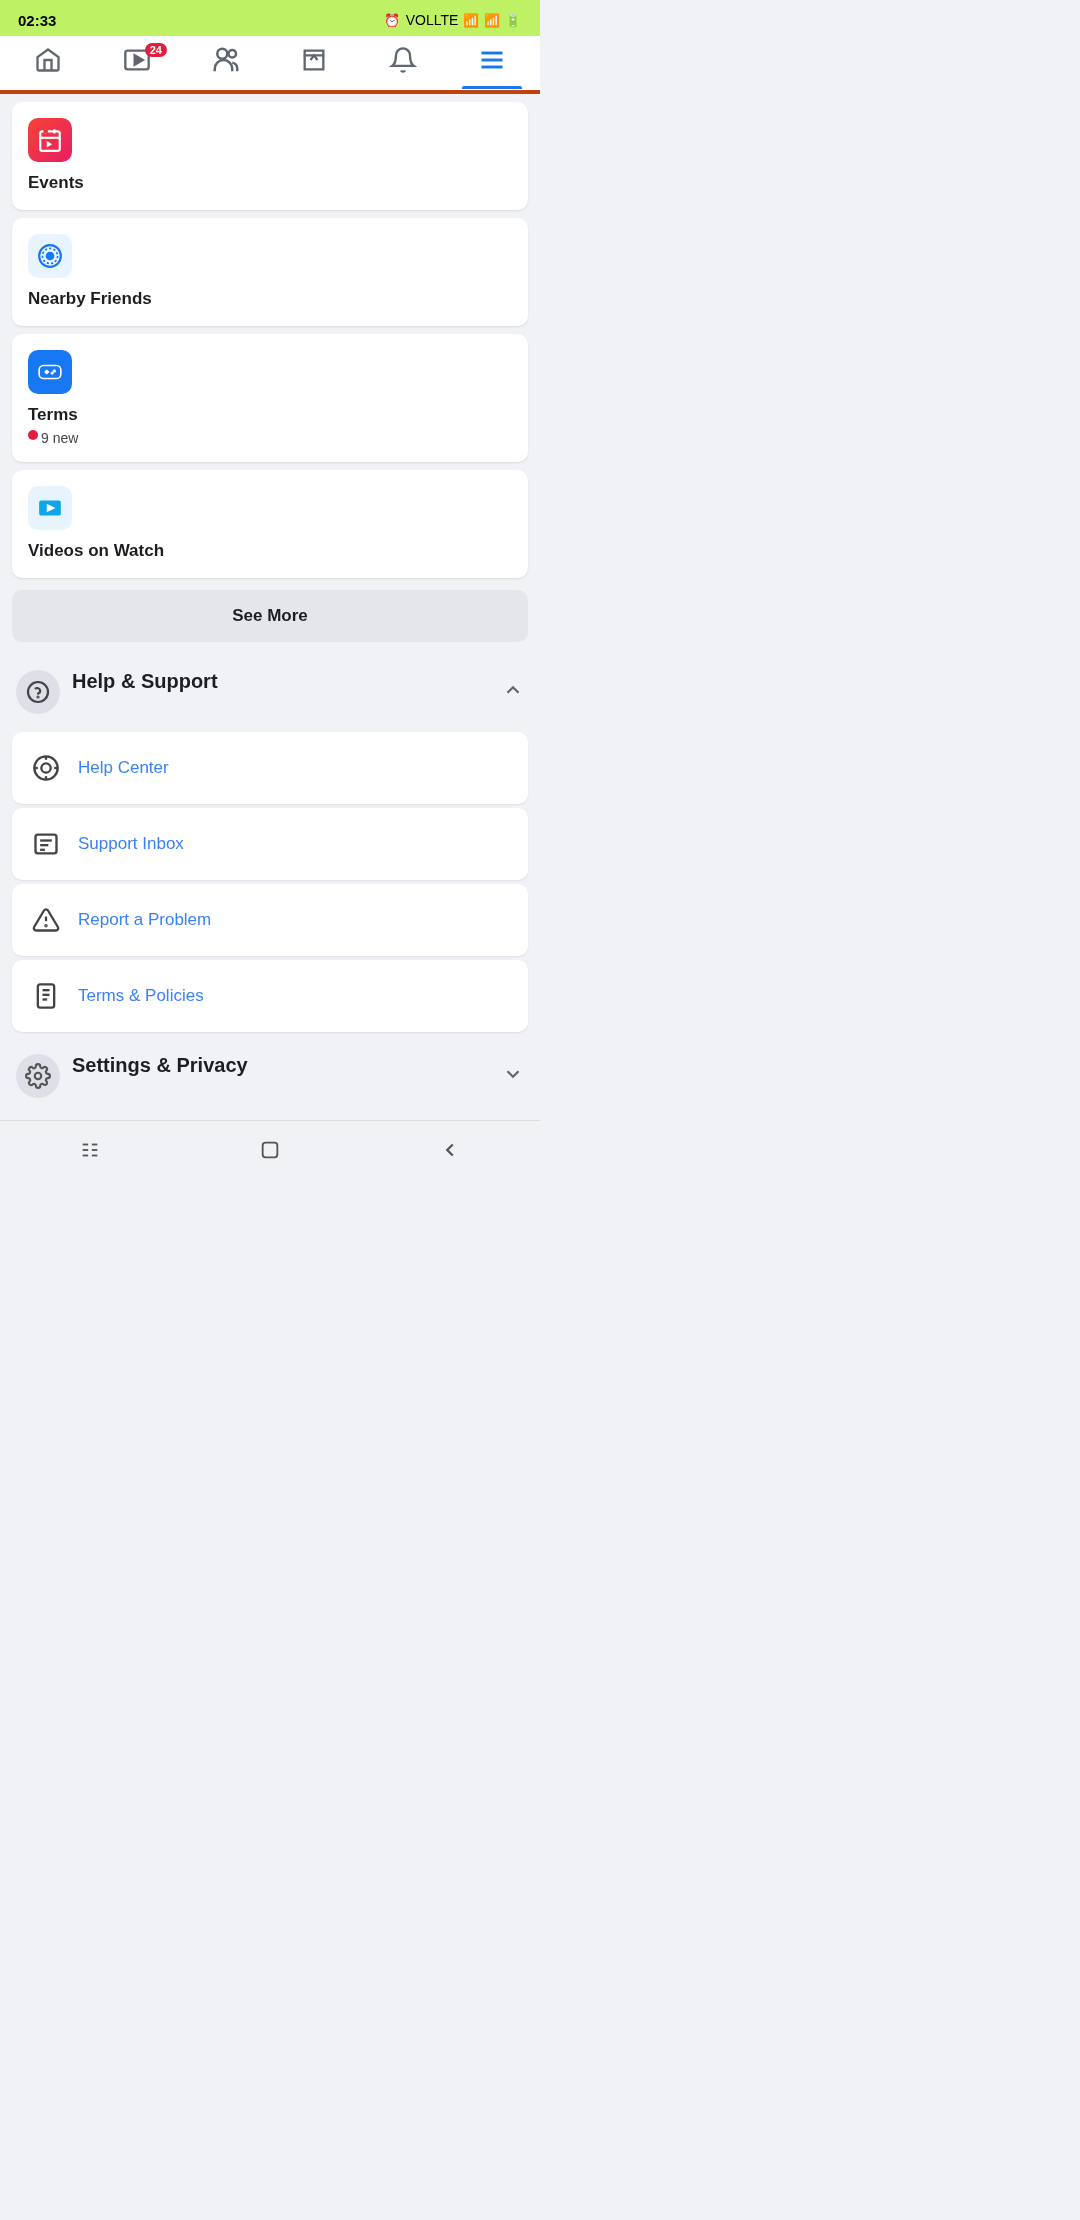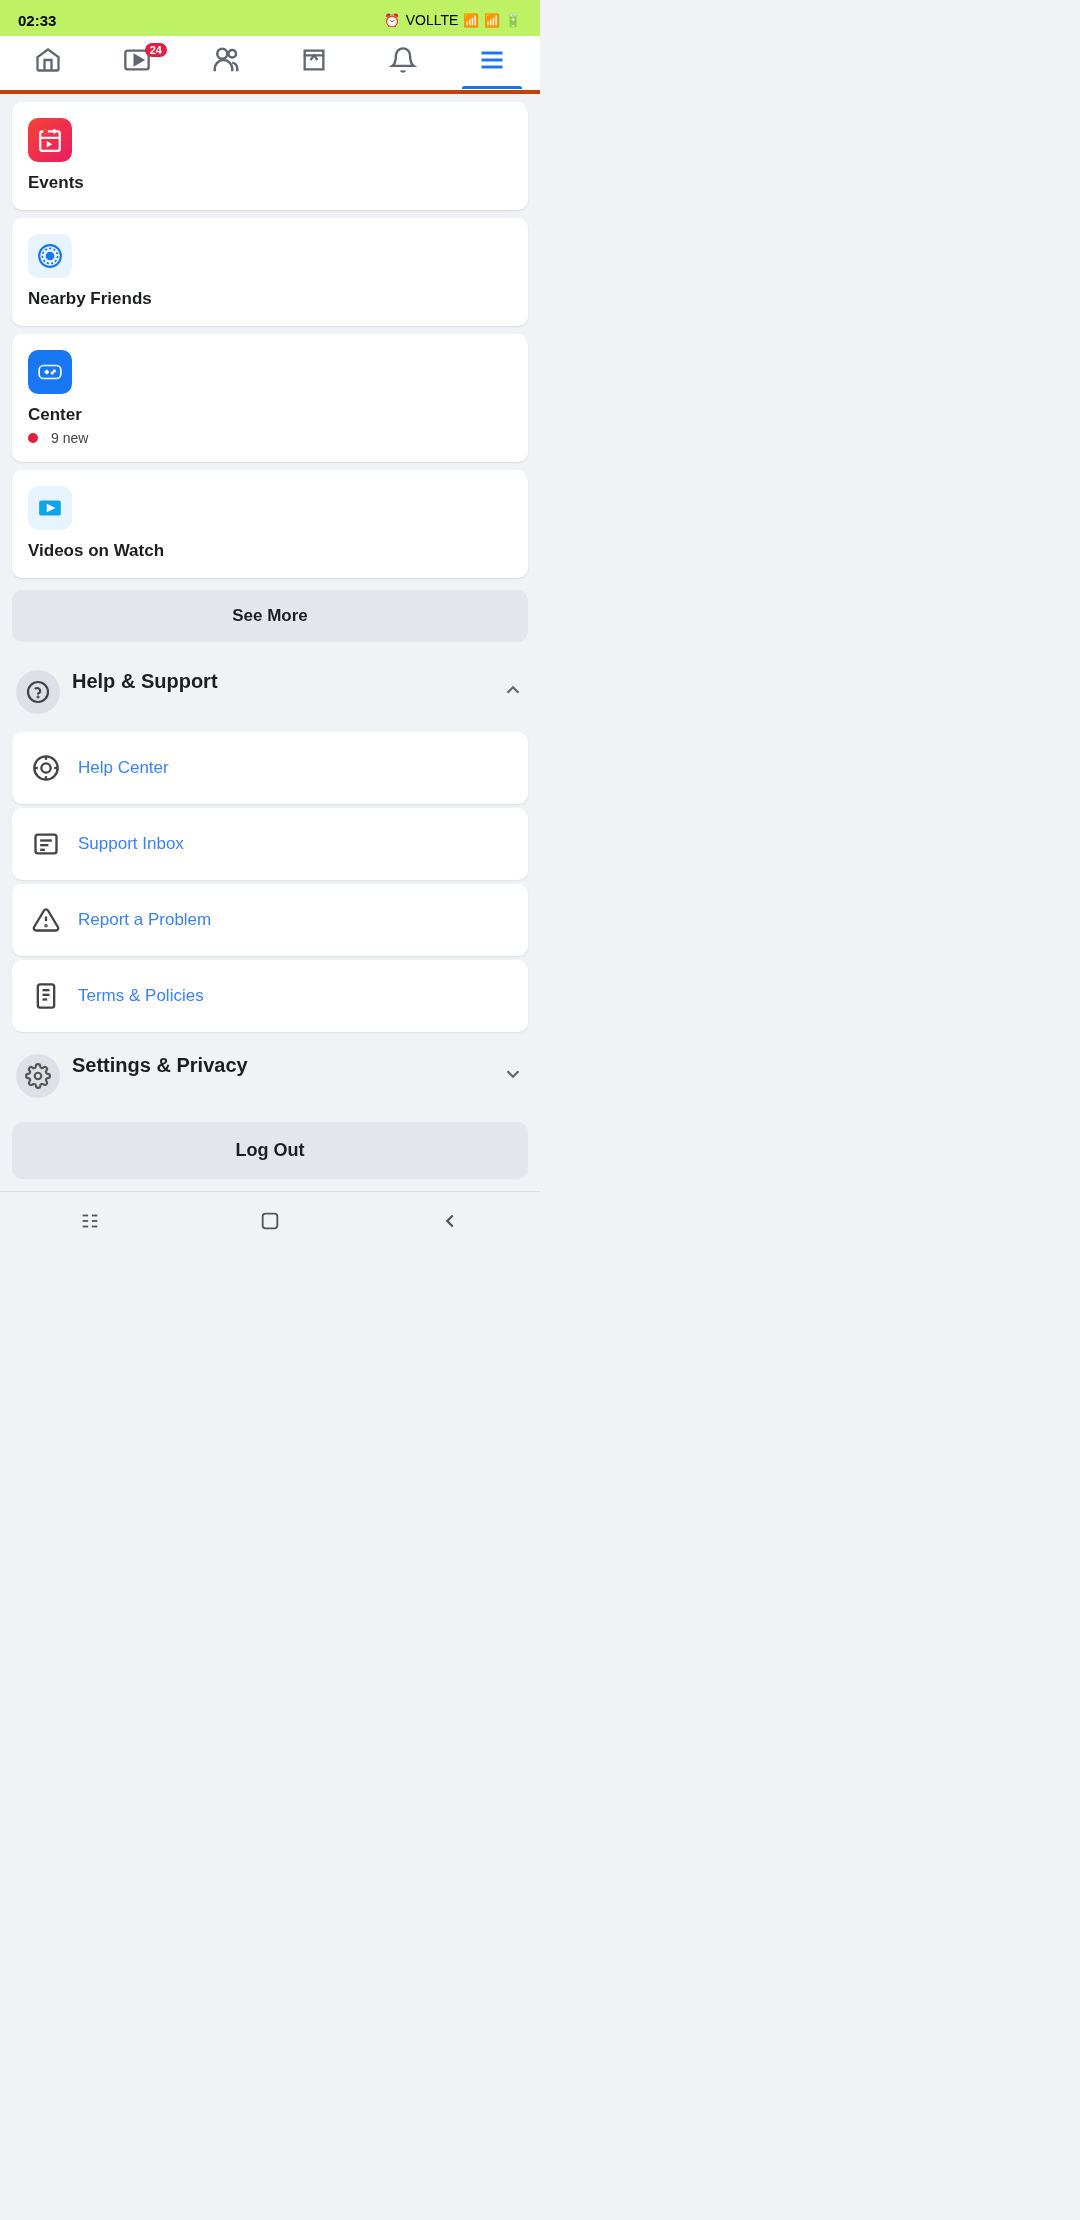--- a/index.html
+++ b/index.html
@@ -143,22 +143,21 @@
       background: #e8f4fd;
     }
     .card-title {
       font-size: 17px;
       font-weight: 600;
       color: #1c1e21;
       line-height: 1.3;
     }
     .card-badge {
       display: flex;
-      align-items: center;
-      gap: 13px;
+      gap: 3px;
       margin-top: 4px;
       font-size: 14px;
       color: #444;
     }
     .badge-dot {
       width: 10px;
       height: 10px;
       border-radius: 50%;
       background: #e41e3f;
       display: inline-block;
@@ -394,21 +393,21 @@
       <div class="card">
         <div class="card-icon-wrapper card-icon-gaming">
           <svg width="26" height="26" viewBox="0 0 24 24" fill="white">
               <rect x="2" y="6" width="20" height="12" rx="4" fill="#1877f2" stroke="white" stroke-width="1.5"></rect>
               <line x1="7" y1="12" x2="11" y2="12" stroke="white" stroke-width="2"></line>
               <line x1="9" y1="10" x2="9" y2="14" stroke="white" stroke-width="2"></line>
               <circle cx="16" cy="11" r="1.5" fill="white"></circle>
               <circle cx="14" cy="13" r="1.5" fill="white"></circle>
             </svg>
         </div>
-        <div class="card-title">Center</div>
+        <div class="card-title">Terms</div>
         <div class="card-badge">
           <span class="badge-dot"></span>
           <span>9 new</span>
         </div>
       </div>
 
       <div class="card">
         <div class="card-icon-wrapper card-icon-watch">
           <svg width="26" height="26" viewBox="0 0 24 24" fill="none">
               <rect x="2" y="5" width="20" height="14" rx="2" fill="#0ea5e9"></rect>
@@ -507,21 +506,20 @@
       </div>
       <span class="chevron">
         <svg width="22" height="22" viewBox="0 0 24 24" fill="none" stroke="#606770" stroke-width="2.5">
             <polyline points="6 9 12 15 18 9"></polyline>
           </svg>
       </span>
     </div>
   </div>
 
   
-  <button class="logout-btn">Log Out</button>
 
 </div>
 
 <div class="bottom-nav">
   <span class="bottom-btn">
     <svg width="22" height="22" viewBox="0 0 24 24" fill="none" stroke="#555" stroke-width="2">
         <line x1="4" y1="6" x2="10" y2="6"></line>
         <line x1="4" y1="12" x2="10" y2="12"></line>
         <line x1="4" y1="18" x2="10" y2="18"></line>
         <line x1="14" y1="6" x2="20" y2="6"></line>

